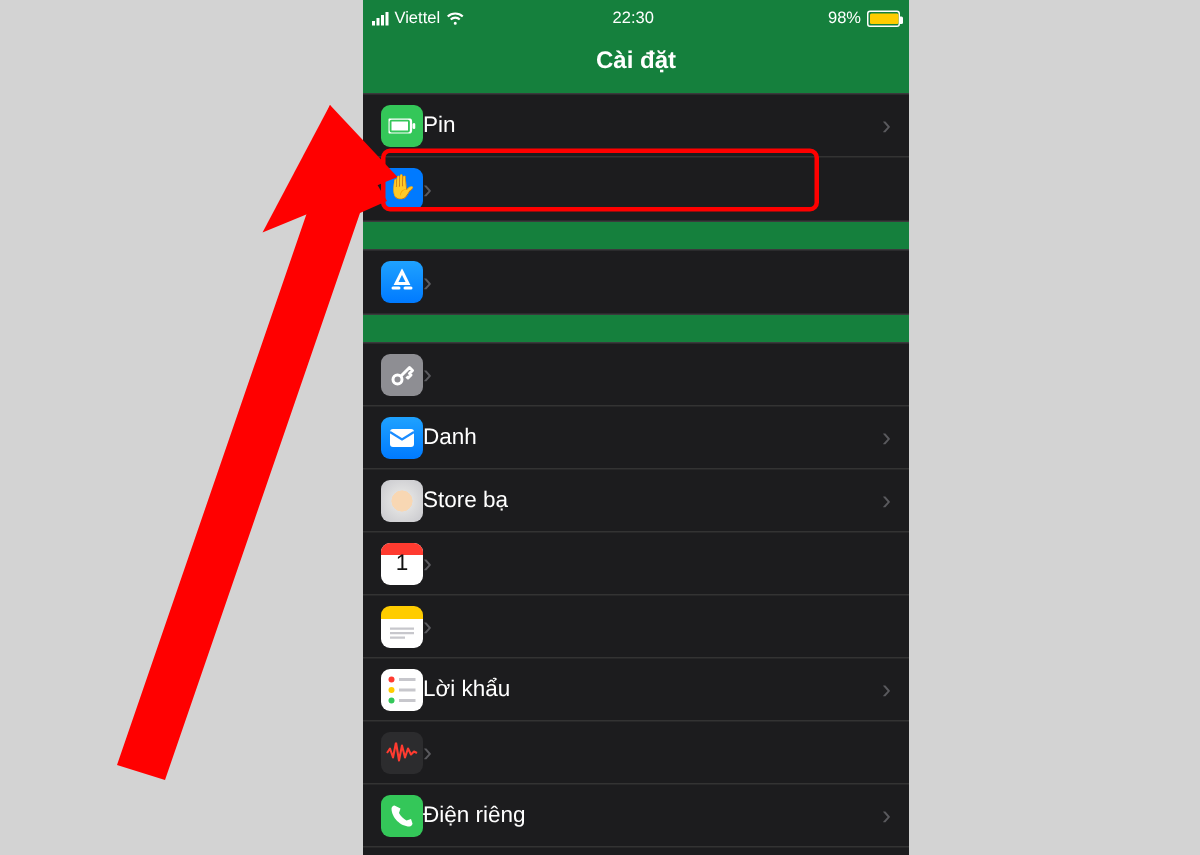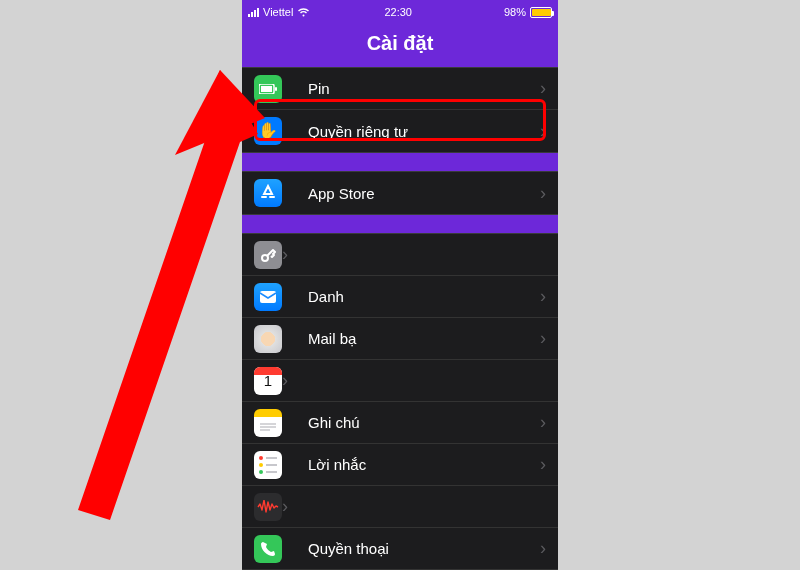--- a/index.html
+++ b/index.html
@@ -8,23 +8,23 @@
     width: 800px;
     height: 570px;
     font-family: -apple-system, "Helvetica Neue", sans-serif;
     position: relative;
     overflow: hidden;
   }
   .phone {
     position: absolute;
     left: 242px;
     top: 0;
-    width: 316px;
+    width: 364px;
     height: 570px;
-    background: #6d28d9;
+    background: #15803d;
     overflow: hidden;
   }
   .statusbar {
     height: 24px;
     color: #fff;
     display: flex;
     justify-content: space-between;
     align-items: center;
     padding: 0 6px;
     font-size: 11px;
@@ -41,33 +41,33 @@
   .signal i:nth-child(3){height:7px}
   .signal i:nth-child(4){height:9px}
   .battery {
     width: 22px; height: 11px; border:1px solid #fff; border-radius:2px; position:relative;
   }
   .battery::after{
     content:""; position:absolute; right:-3px; top:3px; width:2px; height:5px; background:#fff; border-radius:0 1px 1px 0;
   }
   .battery .fill{ position:absolute; left:1px; top:1px; bottom:1px; width:95%; background:#ffcc00; border-radius:1px;}
   .title {
-    color:#fff; text-align:center; font-size:20px; font-weight:600; padding:8px 0 12px;
+    color:#fff; text-align:center; font-size:16px; font-weight:600; padding:8px 0 12px;
   }
   .list { margin-top: 0; }
   .group { background:#1c1c1e; border-top:0.5px solid #3a3a3c; border-bottom:0.5px solid #3a3a3c; margin-bottom:18px;}
   .row {
     height:42px; display:flex; align-items:center; padding:0 12px; position:relative;
     border-bottom:0.5px solid #333;
   }
   .row:last-child { border-bottom:none; }
   .icon {
     width:28px; height:28px; border-radius:6px; display:flex; align-items:center; justify-content:center; flex:0 0 28px;
   }
-  .label { color:#fff; font-size:15px; margin-left:26px; flex:1; }
+  .label { color:#fff; font-size:15px; margin-left:0; flex:1; }
   .chevron {
     color:#5a5a5e; font-size:18px; flex:0 0 auto;
   }
   .highlight {
     position:absolute; border:3px solid #ff0000; border-radius:6px; pointer-events:none;
     left: 254px; top: 99px; width: 292px; height: 42px;
   }
   .arrow {
     position:absolute;
     pointer-events:none;
@@ -140,33 +140,31 @@
               <rect x="16" y="3" width="2" height="4" rx="1" fill="#fff"></rect>
             </svg>
         </div>
         <div class="label">Pin</div>
         <div class="chevron">›</div>
       </div>
       <div class="row">
         <div class="icon ic-blue">
           <span class="glyph">✋</span>
         </div>
-        <div class="label">Quyền riêng tư</div>
         <div class="chevron">›</div>
       </div>
     </div>
 
     <div class="group">
       <div class="row">
         <div class="icon ic-bluegrad">
           <svg width="18" height="18" viewBox="0 0 18 18">
               <path d="M9 2l4 8H5zM3 13h4M11 13h4" stroke="#fff" stroke-width="2" stroke-linecap="round" fill="none"></path>
             </svg>
         </div>
-        <div class="label">App Store</div>
         <div class="chevron">›</div>
       </div>
     </div>
 
     <div class="group">
       <div class="row">
         <div class="icon ic-gray">
           <svg width="18" height="18" viewBox="0 0 18 18">
               <circle cx="6" cy="12" r="3" fill="none" stroke="#fff" stroke-width="2"></circle>
               <path d="M8 10l6-6 2 2-2 2 1 1-2 2-1-1" stroke="#fff" stroke-width="2" fill="none" stroke-linejoin="round"></path>
@@ -179,58 +177,57 @@
           <svg width="18" height="14" viewBox="0 0 18 14">
               <rect x="1" y="1" width="16" height="12" rx="2" fill="#fff"></rect>
               <path d="M1 3l8 5 8-5" stroke="#1b8cff" stroke-width="1.5" fill="none"></path>
             </svg>
         </div>
         <div class="label">Danh</div>
         <div class="chevron">›</div>
       </div>
       <div class="row">
         <div class="icon contacts-icon"></div>
-        <div class="label">Mail bạ</div>
+        <div class="label">Store bạ</div>
         <div class="chevron">›</div>
       </div>
       <div class="row">
         <div class="icon ic-white cal-icon">
             <span>1</span>
           </div>
         <div class="chevron">›</div>
       </div>
       <div class="row">
         <div class="icon ic-white" style="background:linear-gradient(#ffcc00 30%,#fff 30%)">
           <svg width="20" height="10" viewBox="0 0 20 10" style="margin-top:8px">
               <path d="M2 2h16M2 5h16M2 8h10" stroke="#c7c7cc" stroke-width="1.5"></path>
             </svg>
         </div>
-        <div class="label">Ghi chú</div>
         <div class="chevron">›</div>
       </div>
       <div class="row">
         <div class="icon reminders-dots"></div>
-        <div class="label">Lời nhắc</div>
+        <div class="label">Lời khẩu</div>
         <div class="chevron">›</div>
       </div>
       <div class="row">
         <div class="icon ic-dark pulse">
           <svg width="22" height="14" viewBox="0 0 22 14">
               <path d="M1 7l2-3 2 6 2-10 2 12 2-10 2 8 2-6 2 4 2-2 2 1" stroke="#ff3b30" stroke-width="1.4" fill="none" stroke-linejoin="round"></path>
             </svg>
         </div>
         <div class="chevron">›</div>
       </div>
       <div class="row">
         <div class="icon ic-green">
           <svg width="16" height="16" viewBox="0 0 16 16">
               <path d="M3 1c-1 0-2 1-2 2 0 6 6 12 12 12 1 0 2-1 2-2l-1-3-3 1c-2-1-4-3-5-5l1-3z" fill="#fff"></path>
             </svg>
         </div>
-        <div class="label">Quyền thoại</div>
+        <div class="label">Điện riêng</div>
         <div class="chevron">›</div>
       </div>
       <div class="row">
         
         
         
       </div>
     </div>
 
   </div>

